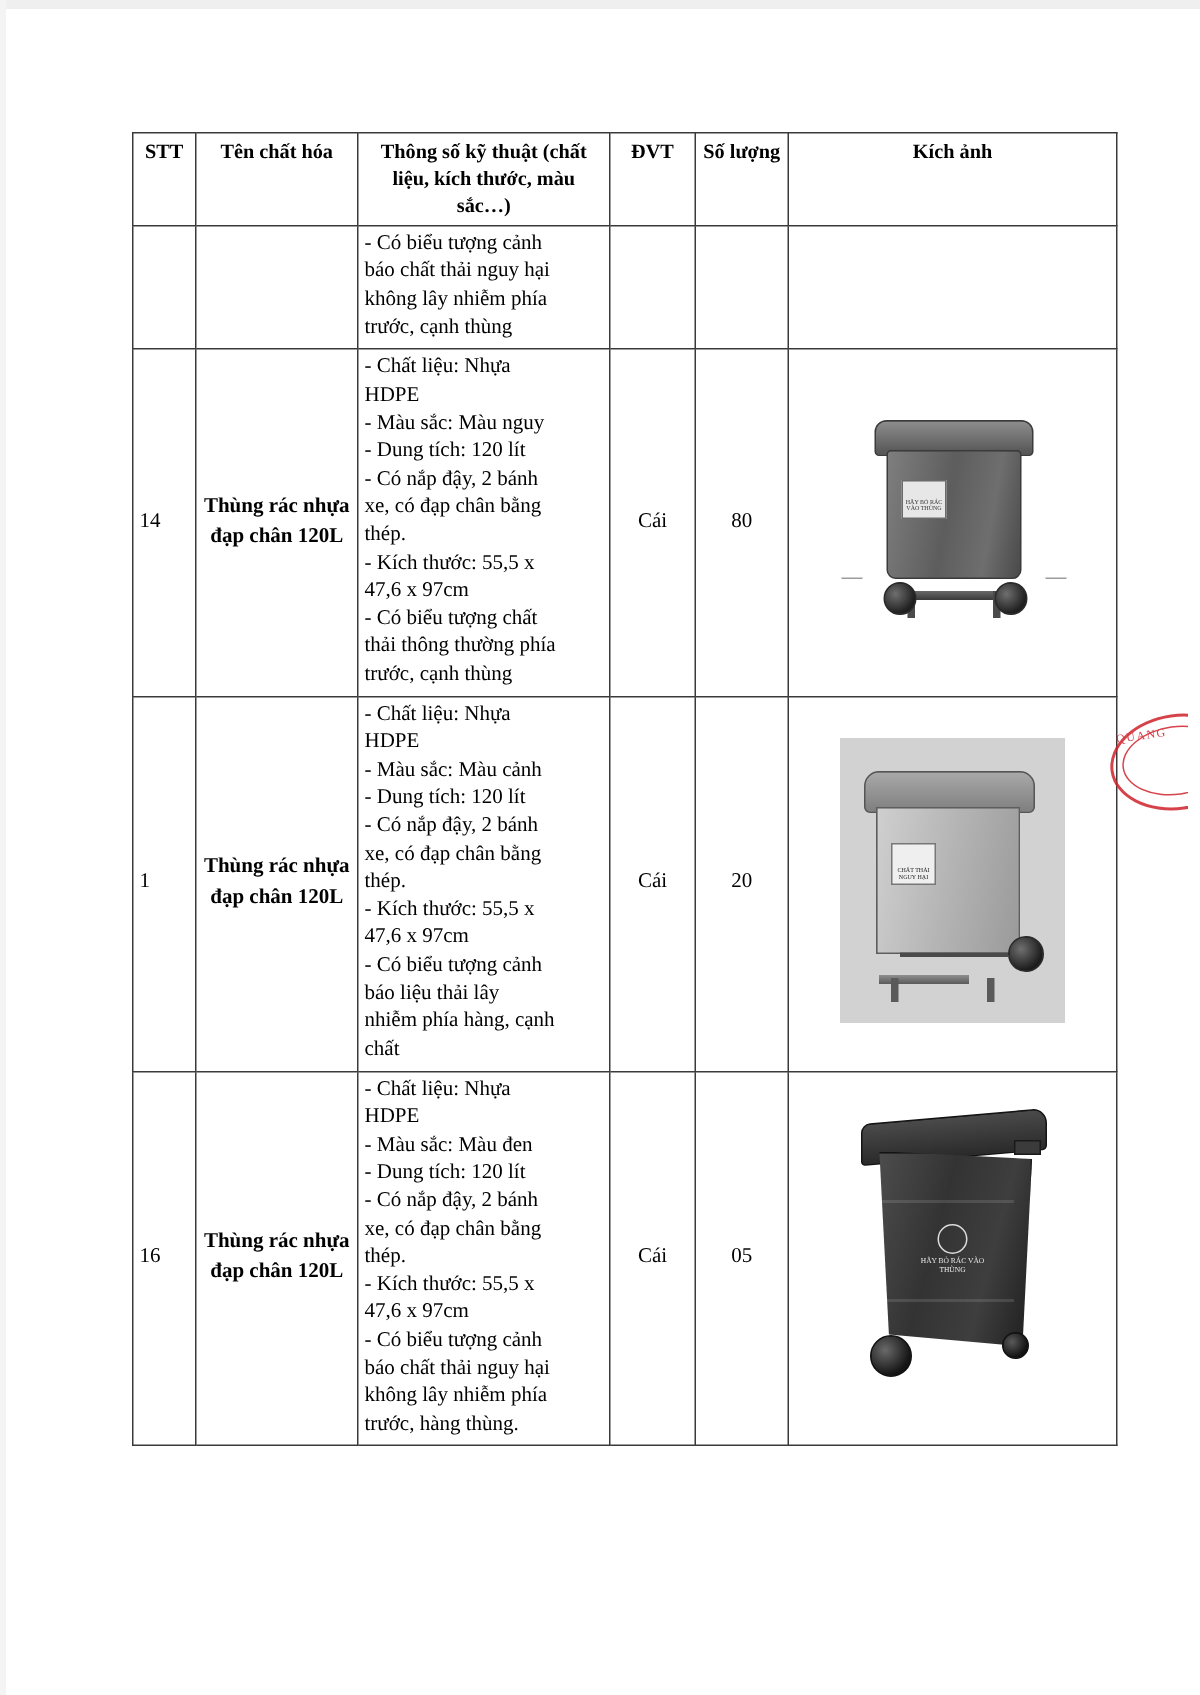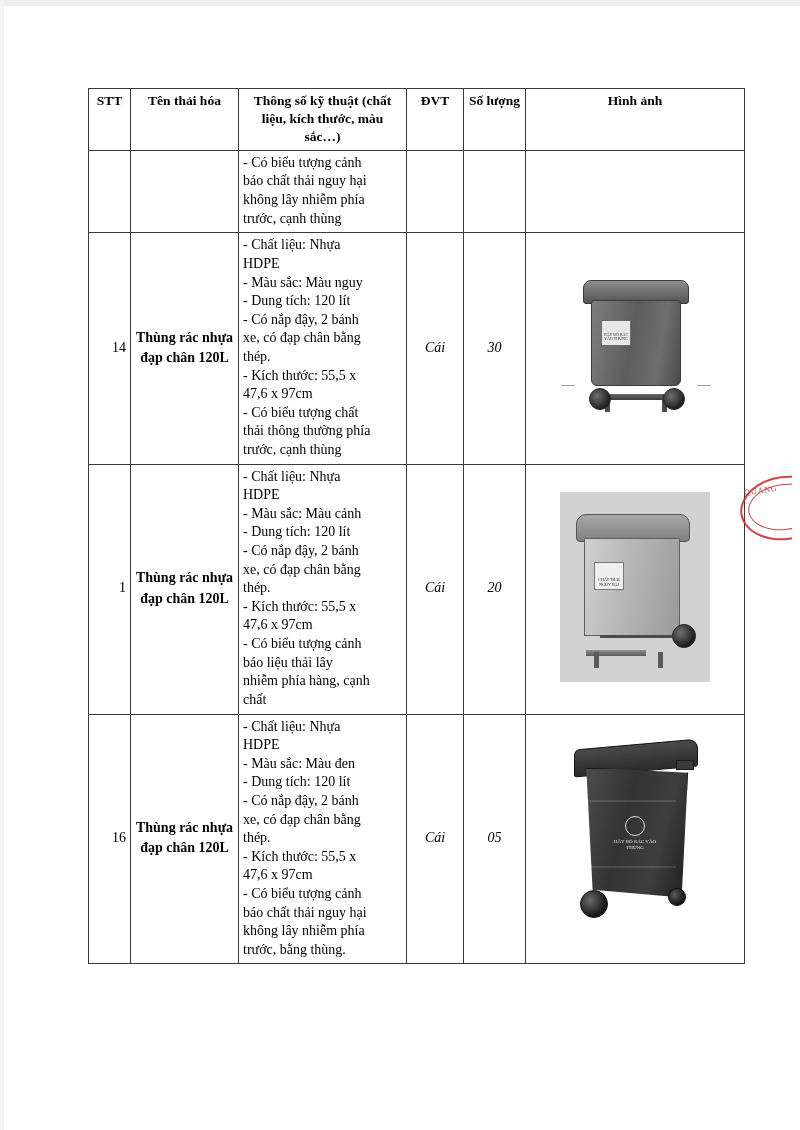--- a/index.html
+++ b/index.html
@@ -58,21 +58,21 @@
     padding: 6px 4px;
   }
   .col-stt { width: 42px; }
   .col-name { width: 108px; }
   .col-spec { width: 168px; }
   .col-dvt { width: 57px; }
   .col-qty  { width: 62px; }
   .col-img  { width: 219px; }
 
   td.c-stt {
-    text-align: right;
+    text-align: left;
     vertical-align: middle;
     font-size: 14px;
   }
   td.c-name {
     text-align: center;
     vertical-align: middle;
     font-weight: bold;
     font-size: 14px;
     line-height: 1.45;
   }
@@ -80,21 +80,20 @@
     text-align: justify;
     text-align-last: left;
     font-size: 14px;
     hyphens: none;
   }
   td.c-spec .line { display: block; }
   td.c-dvt, td.c-qty {
     text-align: center;
     vertical-align: middle;
     font-size: 14px;
-    font-style: italic;
   }
   td.c-img {
     text-align: center;
     vertical-align: middle;
     padding: 8px 4px;
   }
 
   
   .bin-wrap {
     display: inline-block;
@@ -314,32 +313,32 @@
       <col class="col-stt">
         <col class="col-name">
         <col class="col-spec">
       <col class="col-dvt">
         <col class="col-qty">
         <col class="col-img">
     </colgroup>
     <thead>
       <tr>
         <th>STT</th>
-        <th>Tên thải hóa</th>
+        <th>Tên chất hóa</th>
         <th>
           <span class="line">Thông số kỹ thuật</span>
           <span class="line">(chất liệu, kích</span>
           <span class="line">thước, màu sắc…)</span>
         </th>
         <th>ĐVT</th>
         <th>
           <span class="line">Số</span>
           <span class="line">lượng</span>
         </th>
-        <th>Hình ảnh</th>
+        <th>Kích ảnh</th>
       </tr>
     </thead>
     <tbody>
 
       <tr>
         <td class="c-stt"></td>
         <td class="c-name"></td>
         <td class="c-spec">
           <span class="line">- Có biểu tượng cảnh</span>
           <span class="line">báo chất thải nguy hại</span>
@@ -366,21 +365,21 @@
           <span class="line">- Có nắp đậy, 2 bánh</span>
           <span class="line">xe, có đạp chân bằng</span>
           <span class="line">thép.</span>
           <span class="line">- Kích thước: 55,5 x</span>
           <span class="line">47,6 x 97cm</span>
           <span class="line">- Có biểu tượng chất</span>
           <span class="line">thải thông thường phía</span>
           <span class="line">trước, cạnh thùng</span>
         </td>
         <td class="c-dvt">Cái</td>
-        <td class="c-qty">30</td>
+        <td class="c-qty">80</td>
         <td class="c-img">
           <div class="bin-wrap">
             <div class="bin14">
               <div class="tick l"></div>
               <div class="tick r"></div>
               <div class="lid"></div>
               <div class="body"></div>
               <div class="label">HÃY BỎ RÁC VÀO THÙNG</div>
               <div class="pedal"></div>
               <div class="leg l"></div>
@@ -445,21 +444,21 @@
           <span class="line">- Màu sắc: Màu đen</span>
           <span class="line">- Dung tích: 120 lít</span>
           <span class="line">- Có nắp đậy, 2 bánh</span>
           <span class="line">xe, có đạp chân bằng</span>
           <span class="line">thép.</span>
           <span class="line">- Kích thước: 55,5 x</span>
           <span class="line">47,6 x 97cm</span>
           <span class="line">- Có biểu tượng cảnh</span>
           <span class="line">báo chất thải nguy hại</span>
           <span class="line">không   lây   nhiễm   phía</span>
-          <span class="line">trước, bằng thùng.</span>
+          <span class="line">trước, hàng thùng.</span>
         </td>
         <td class="c-dvt">Cái</td>
         <td class="c-qty">05</td>
         <td class="c-img">
           <div class="bin-wrap">
             <div class="bin16">
               <div class="lid"></div>
               <div class="handle"></div>
               <div class="body"></div>
               <div class="ridge" style="top:58px"></div>

